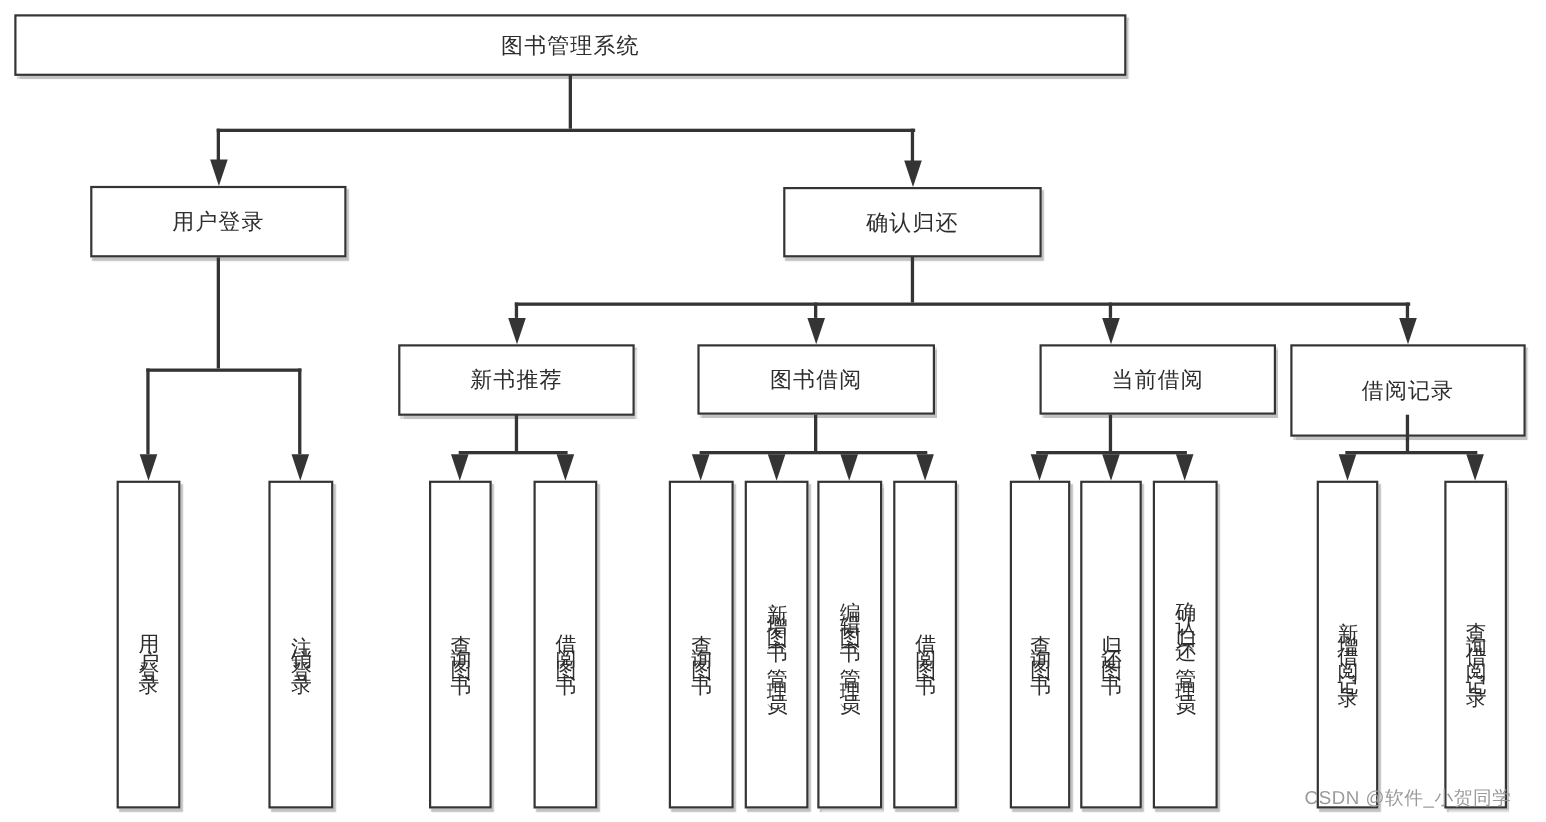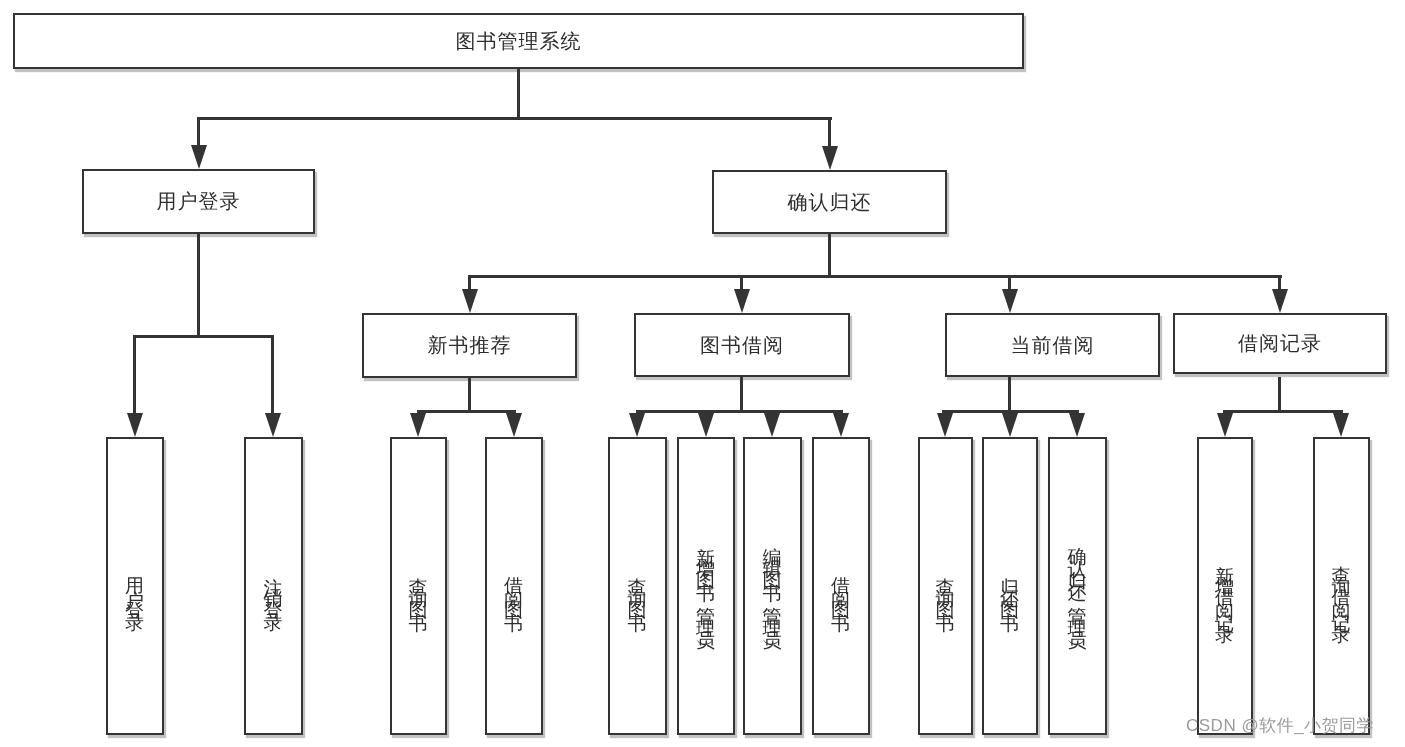--- a/index.html
+++ b/index.html
@@ -89,21 +89,21 @@
 
   <div class="box hbox" style="left:362px;top:313px;width:215px;height:65px;">
     <span>新书推荐</span>
   </div>
   <div class="box hbox" style="left:634px;top:313px;width:216px;height:64px;">
     <span>图书借阅</span>
   </div>
   <div class="box hbox" style="left:903px;top:313px;width:215px;height:64px;margin-left:42px;">
     <span>当前借阅</span>
   </div>
-  <div class="box hbox" style="left:1173px;top:313px;width:214px;height:61px;">
+  <div class="box hbox" style="left:1173px;top:313px;width:214px;height:84px;">
     <span>借阅记录</span>
   </div>
 
   <div class="vl" style="left:468px;top:377px;width:3px;height:33px;"></div>
   <div class="hl" style="left:417px;top:410px;width:99px;height:3px;"></div>
   <div class="ah" style="left:410px;top:413px;"></div>
   <div class="ah" style="left:506px;top:413px;"></div>
 
   <div class="vl" style="left:740px;top:377px;width:3px;height:33px;"></div>
   <div class="hl" style="left:636px;top:410px;width:207px;height:3px;"></div>

